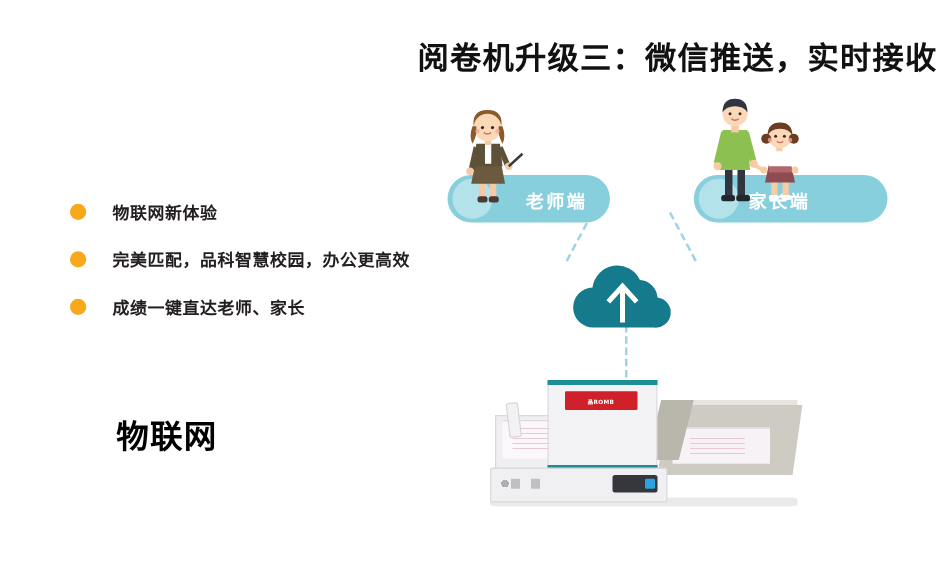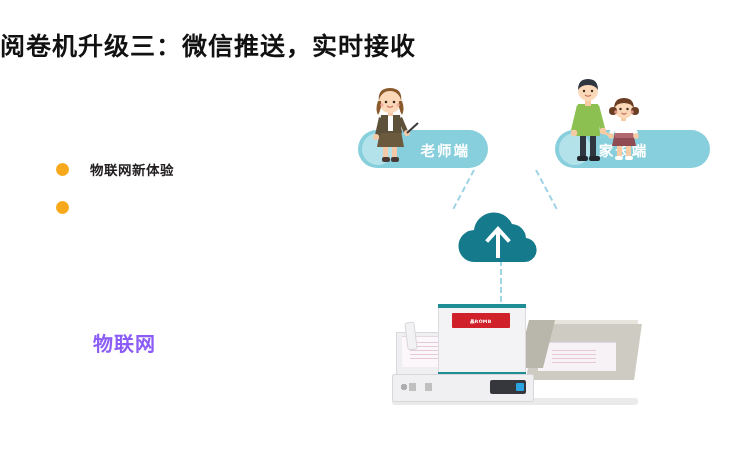--- a/index.html
+++ b/index.html
@@ -15,21 +15,21 @@
     font-family: "DejaVu Sans", "Liberation Sans", sans-serif;
     color: #1a1a1a;
   }
 
   
   .page-title {
     position: absolute;
     top: 26px;
     left: 0;
     width: 750px;
-    text-align: left;
+    text-align: right;
     font-size: 25px;
     font-weight: bold;
     letter-spacing: 1px;
     color: #111111;
     white-space: nowrap;
   }
 
   
   .feature-list {
     position: absolute;
@@ -75,23 +75,23 @@
     color: #ffffff;
     display: flex;
     align-items: center;
     justify-content: center;
     font-size: 16px;
     font-weight: bold;
     letter-spacing: .6px;
   }
   .iot-label {
     margin-left: 27px;
-    font-size: 20px;
-    font-weight: bold;
-    color: #8b5cf6;
+    font-size: 26px;
+    font-weight: bold;
+    color: #000000;
     letter-spacing: 1px;
     white-space: nowrap;
   }
 
   
   .stage {
     position: absolute;
     left: 330px;
     top: 78px;
     width: 400px;
@@ -100,20 +100,21 @@
 
   
   .pill {
     position: absolute;
     height: 38px;
     border-radius: 19px;
     background: #87cfdc;
     display: flex;
     align-items: center;
     justify-content: flex-end;
+    margin-top: 10px;
   }
   .pill-inner-circle {
     position: absolute;
     left: 4px;
     top: 3px;
     width: 32px;
     height: 32px;
     border-radius: 50%;
     background: #b4e2ea;
   }
@@ -329,22 +330,27 @@
 
 <div class="feature-list">
 
   <div class="feature-row">
     <span class="feature-dot"></span>
     <span class="feature-text">物联网新体验</span>
   </div>
 
   <div class="feature-row">
     <span class="feature-dot"></span>
-  </div>
-
+    <span class="feature-text">完美匹配，品科智慧校园，办公更高效</span>
+  </div>
+
+  <div class="feature-row">
+    <span class="feature-dot"></span>
+    <span class="feature-text">成绩一键直达老师、家长</span>
+  </div>
 
 
 </div>
 
 <div class="iot-block">
   <div class="iot-label">物联网</div>
 </div>
 
 <div class="stage">
 

